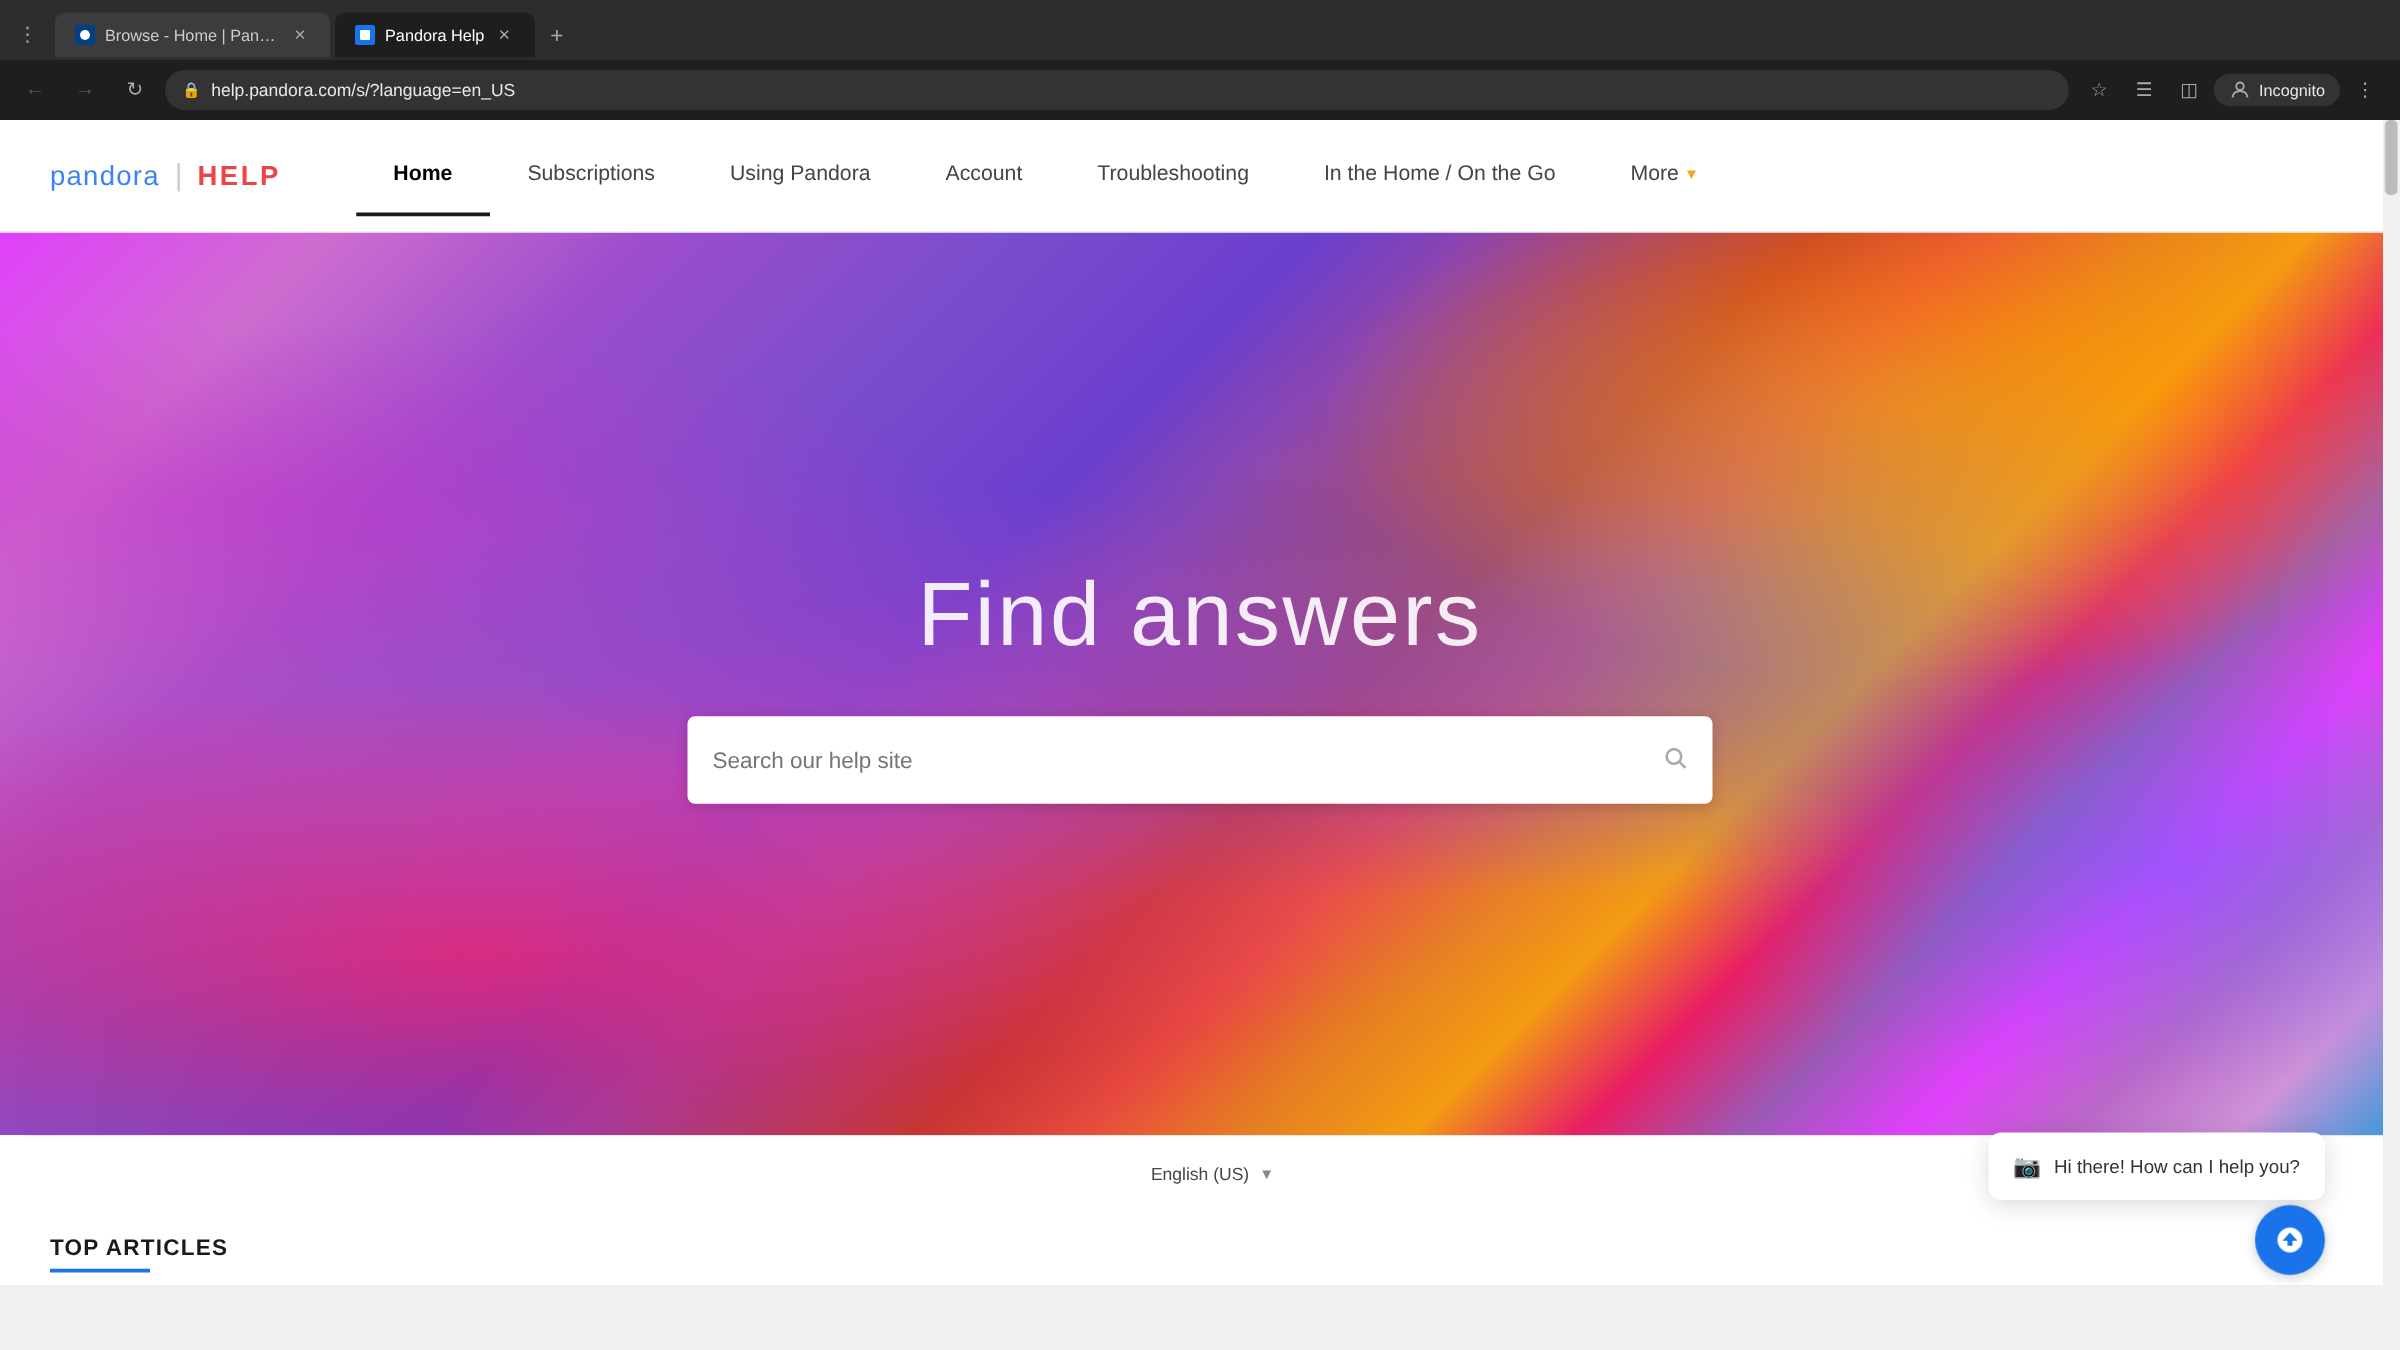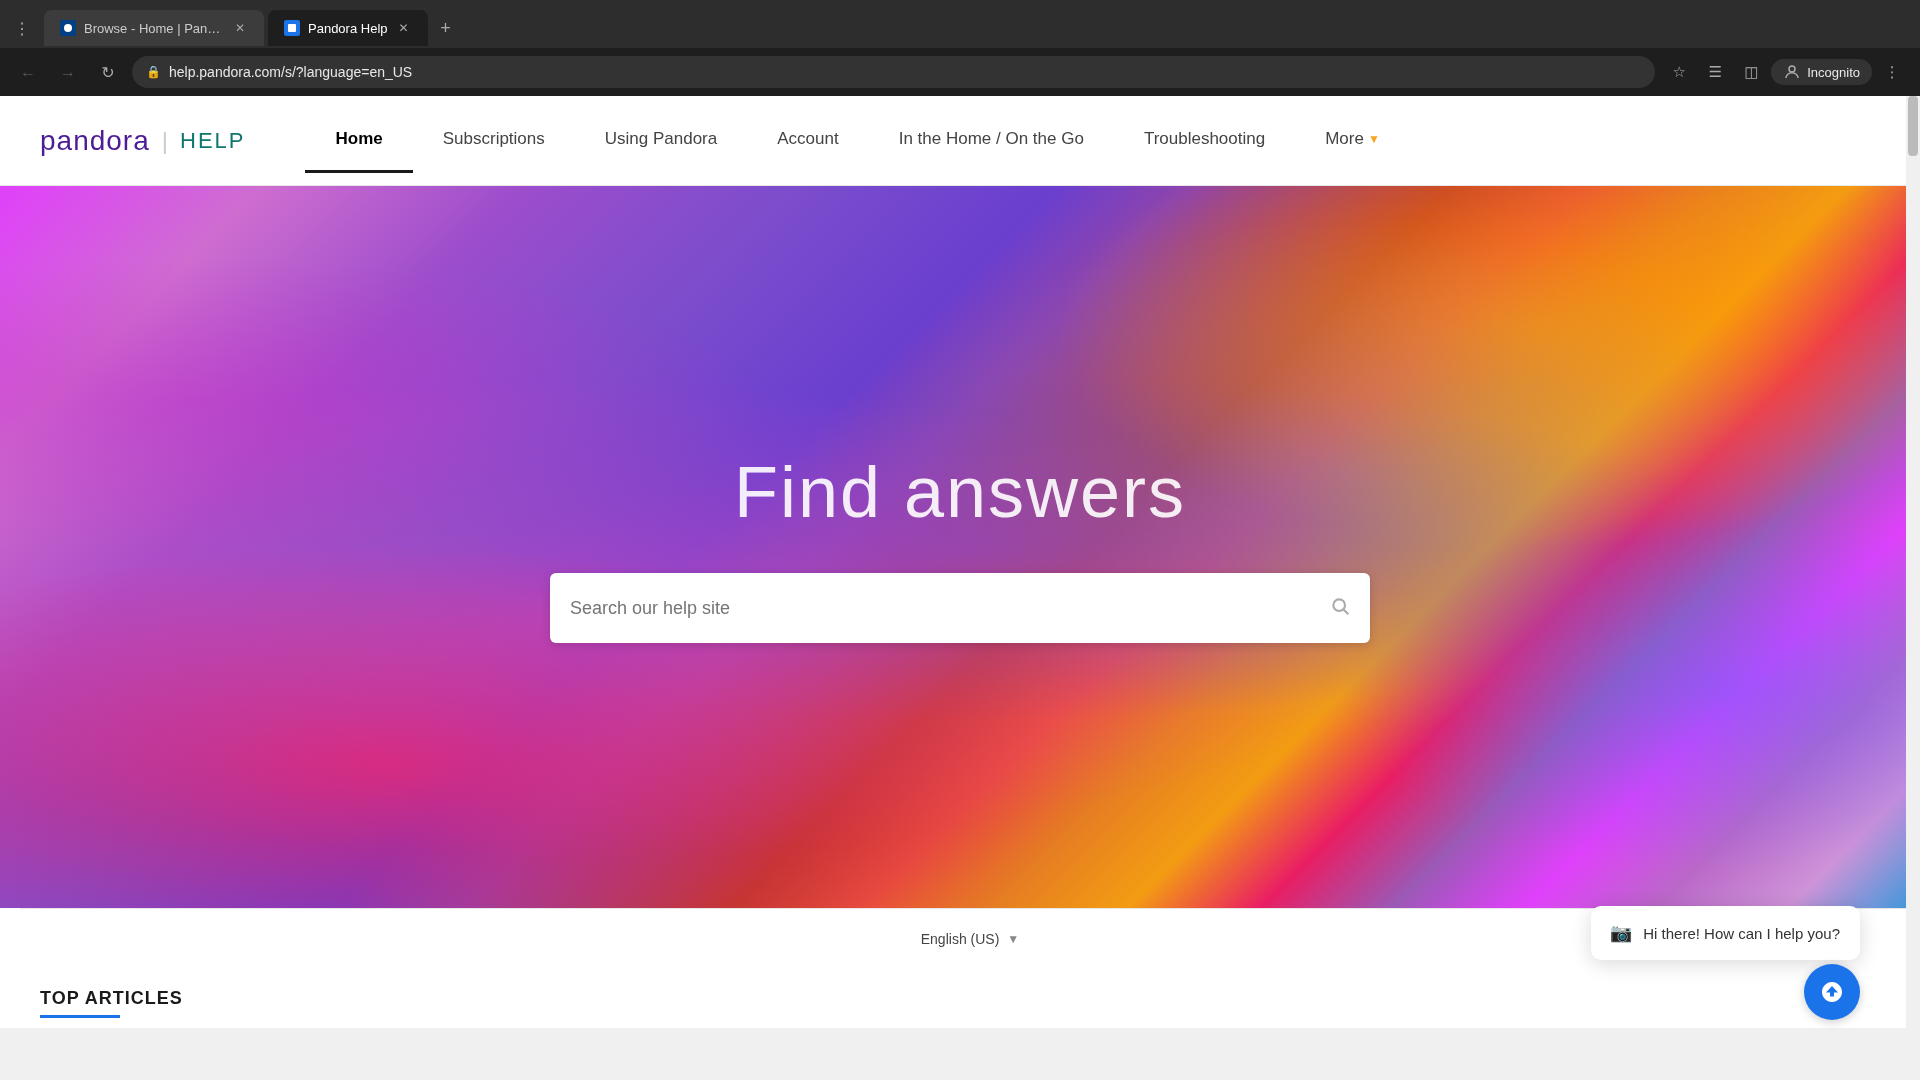--- a/index.html
+++ b/index.html
@@ -33,23 +33,23 @@
     .toolbar-icon { width: 32px; height: 32px; border-radius: 50%; display: flex; align-items: center; justify-content: center; color: #aaa; font-size: 15px; cursor: pointer; }
     .incognito-btn { display: flex; align-items: center; gap: 6px; background: #333; border-radius: 16px; padding: 4px 12px; color: #e8e8e8; font-size: 13px; cursor: pointer; }
     .incognito-icon { width: 18px; height: 18px; }
 
     
     .pandora-help { width: 100%; height: 932px; display: flex; flex-direction: column; background: #fff; }
 
     
     .help-nav { display: flex; align-items: center; padding: 0 40px; height: 90px; border-bottom: 1px solid #e8e8e8; background: #fff; flex-shrink: 0; gap: 0; }
     .pandora-logo { display: flex; align-items: center; gap: 6px; margin-right: 60px; text-decoration: none; }
-    .pandora-logo-text { font-size: 28px; font-weight: 300; color: #4c1d95; letter-spacing: 1px; }
+    .pandora-logo-text { font-size: 22px; font-weight: 300; color: #3b82f6; letter-spacing: 1px; }
     .logo-divider { color: #ccc; font-size: 24px; margin: 0 6px; }
-    .help-text { font-size: 22px; font-weight: 400; color: #0f766e; letter-spacing: 2px; }
+    .help-text { font-size: 22px; font-weight: 700; color: #ef4444; letter-spacing: 2px; }
     .nav-links { display: flex; align-items: center; gap: 0; flex: 1; }
     .nav-link { padding: 0 30px; height: 64px; display: flex; align-items: center; font-size: 17px; color: #444; cursor: pointer; text-decoration: none; border-bottom: 3px solid transparent; white-space: nowrap; }
     .nav-link.active { color: #000; border-bottom: 3px solid #1a1a1a; font-weight: 600; }
     .nav-link.more { display: flex; align-items: center; gap: 4px; }
     .chevron-down { font-size: 12px; color: #f5a623; }
 
     
     .hero-section {
       flex: 1;
       position: relative;
@@ -301,22 +301,22 @@
       <span class="pandora-logo-text">pandora</span>
       <span class="logo-divider">|</span>
       <span class="help-text">HELP</span>
     </div>
 
     <div class="nav-links">
       <a class="nav-link active">Home</a>
       <a class="nav-link">Subscriptions</a>
       <a class="nav-link">Using Pandora</a>
       <a class="nav-link">Account</a>
+      <a class="nav-link">Troubleshooting</a>
       <a class="nav-link">In the Home / On the Go</a>
-      <a class="nav-link">Troubleshooting</a>
       <a class="nav-link more">
         <span>More</span>
         <span class="chevron-down">▼</span>
       </a>
     </div>
   </nav>
 
   <div class="hero-section">
     <div class="hero-bg"></div>
 

